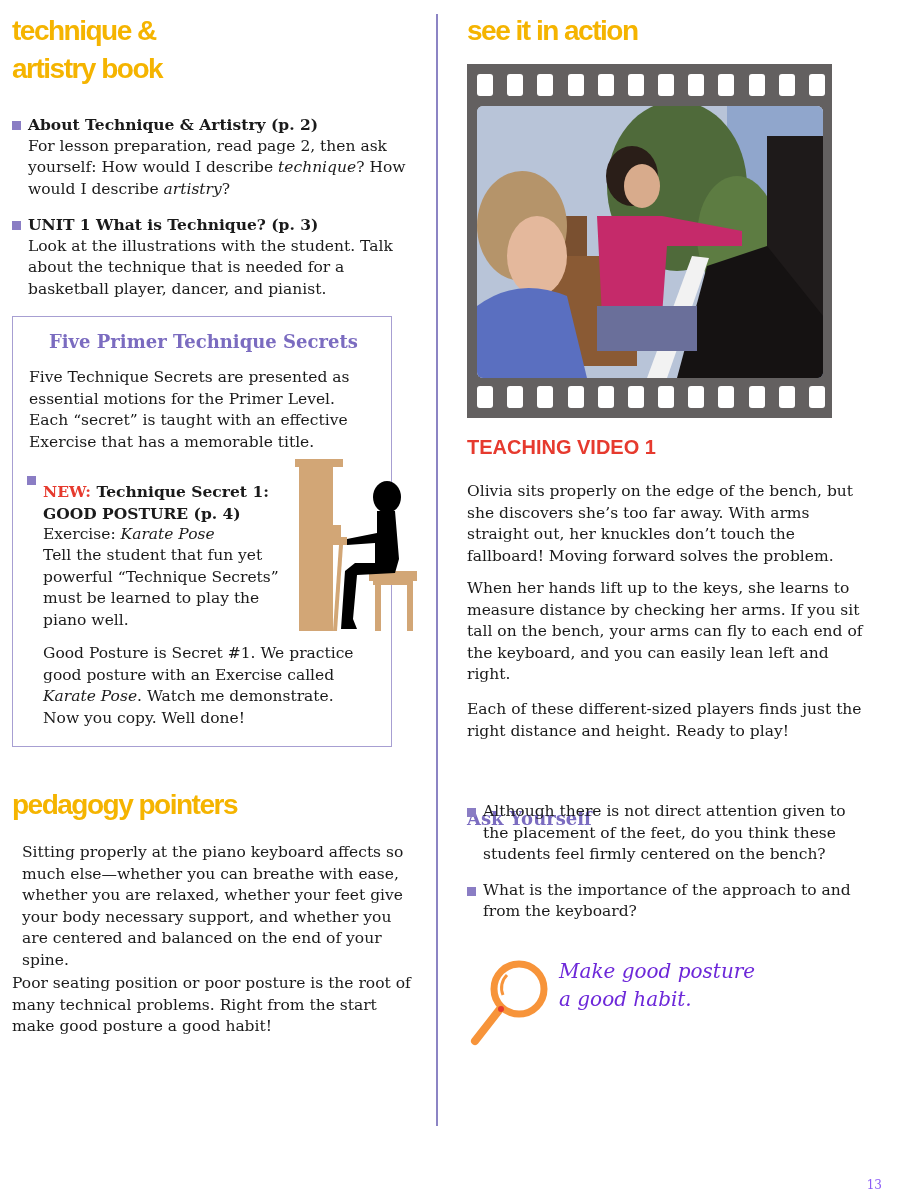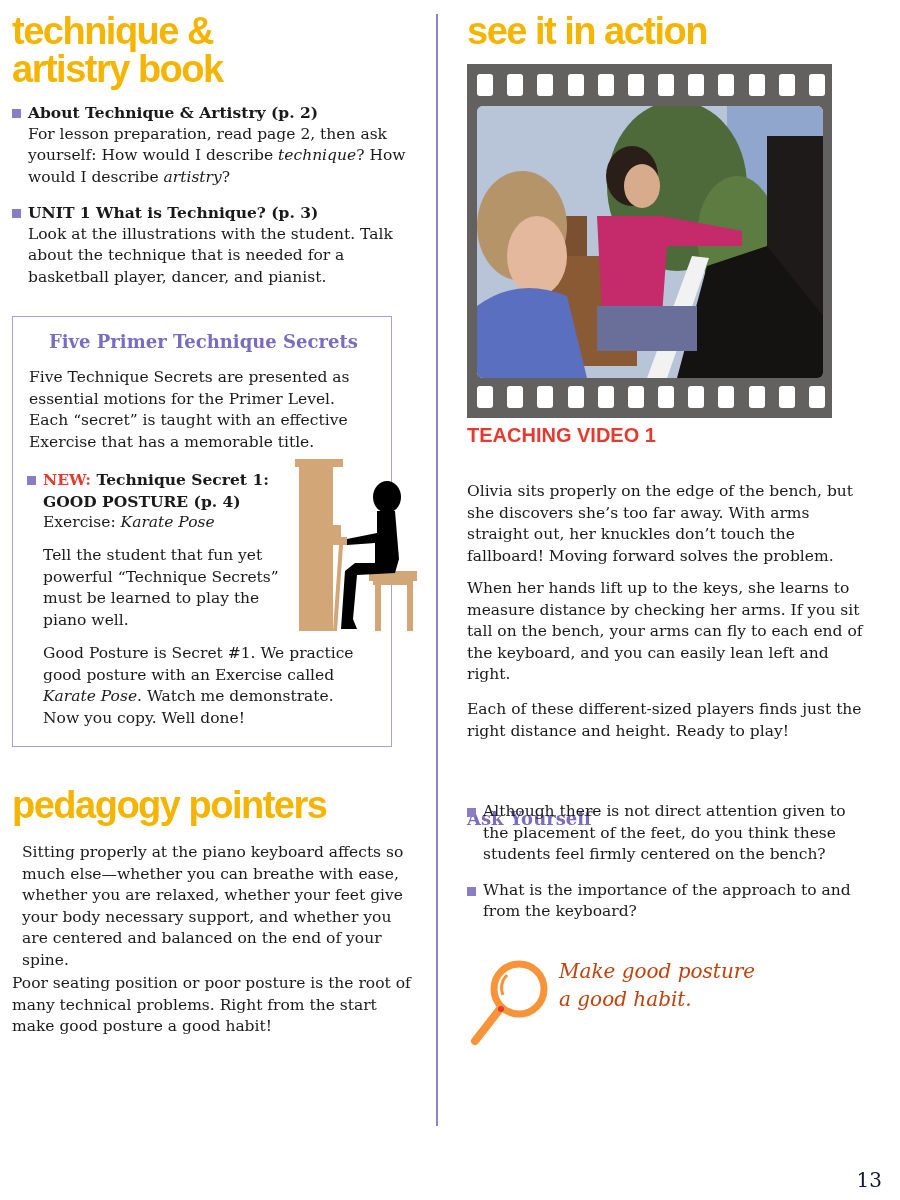--- a/index.html
+++ b/index.html
@@ -1,54 +1,54 @@
 <!DOCTYPE html>
 <html><head>
 <meta charset="utf-8">
 <style>
   html, body { margin:0; padding:0; background:#ffffff; }
   body { width:900px; height:1200px; position:relative; overflow:hidden; font-family:"DejaVu Serif", serif; color:#1a1a1a; }
   .col-left { position:absolute; left:12px; top:0; width:405px; }
   .col-right { position:absolute; left:467px; top:0; width:420px; }
   .divider { position:absolute; left:436px; top:14px; width:2px; height:1112px; background:#8c84c4; }
-  .sec-title { font-family:"Liberation Sans", sans-serif; font-weight:bold; color:#f5b400; letter-spacing:-1.5px; line-height:38px; font-size:38px; margin:0; }
+  .sec-title { font-family:"Liberation Sans", sans-serif; font-weight:bold; color:#f5b400; letter-spacing:-1.5px; line-height:38px; font-size:28px; margin:0; }
   .t1 { position:absolute; top:12px; left:0; }
   .body-text { font-size:15.5px; line-height:21.5px; }
   .bullet { position:relative; padding-left:16px; }
   .bullet .sq { position:absolute; left:0; top:7px; width:9px; height:9px; background:#8a7dc4; }
-  .bold { font-weight:bold; }
+  .bold { font-weight:bold;margin-top:12px; }
   .it { font-style:italic; }
   .list1 { position:absolute; top:102px; left:0; width:400px; }
   .list1 .bullet { margin-bottom:14px; }
   .box { position:absolute; left:0; top:316px; width:380px; height:431px; border:1.5px solid #a79fd2; box-sizing:border-box; }
   .box-title { position:absolute; left:16px; top:14px; font-weight:bold; color:#7b6cc0; font-size:18px;margin-left:20px; }
   .box-intro { position:absolute; left:16px; top:50px; width:340px; }
   .box-bullet { position:absolute; left:14px; top:152px; width:260px; }
   .box-bullet .red { color:#e63a2e; font-weight:bold; }
   .box-p1 { position:absolute; left:30px; top:228px; width:240px; }
   .box-p2 { position:absolute; left:30px; top:326px; width:320px; }
   .illus { position:absolute; left:282px; top:142px; width:128px; height:172px; }
   .t2 { position:absolute; top:786px; left:0; }
   .ped1 { position:absolute; top:832px; left:0; width:400px; }
   .ped2 { position:absolute; top:973px; left:0; width:400px; }
   .r-title { position:absolute; top:12px; left:0; }
   .film { position:absolute; top:64px; left:0; width:365px; height:354px; background:#636060; }
   .holes { position:absolute; left:10px; width:348px; height:22px; display:flex; justify-content:space-between; }
   .holes span { display:block; width:16px; height:22px; background:#fff; border-radius:3px; }
   .photo { position:absolute; left:10px; top:42px; width:346px; height:272px; border-radius:6px; overflow:hidden; background:linear-gradient(180deg,#c9d2de 0%,#b2c0d6 40%,#8f9fbd 100%); }
-  .tv { position:absolute; top:424px; left:0; font-family:"Liberation Sans", sans-serif; font-weight:bold; font-size:20px; color:#e63a2e; }
+  .tv { position:absolute; top:436px; left:0; font-family:"Liberation Sans", sans-serif; font-weight:bold; font-size:20px; color:#e63a2e; }
   .tv-p1 { position:absolute; top:481px; left:0; width:400px; }
   .tv-p2 { position:absolute; top:578px; left:0; width:400px; }
   .tv-p3 { position:absolute; top:699px; left:0; width:400px; }
   .ask { position:absolute; top:808px; left:0; color:#7b6cc0; font-weight:bold; font-size:18px; }
   .ask-list { position:absolute; top:801px; left:0; width:400px; }
   .ask-list .bullet { margin-bottom:14px; }
   .habit { position:absolute; top:957px; left:0; width:300px; height:95px; }
-  .habit-text { position:absolute; left:92px; top:0; font-style:italic; color:#c2410c; font-size:20px; line-height:28px; font-family:"DejaVu Serif", serif; }
-  .pagenum { position:absolute; right:18px; bottom:8px; font-size:20px; color:#0f172a; }
+  .habit-text { position:absolute; left:92px; top:0; font-style:italic; color:#6d28d9; font-size:20px; line-height:28px; font-family:"DejaVu Serif", serif; }
+  .pagenum { position:absolute; right:18px; bottom:8px; font-size:12px; color:#8b5cf6; }
 </style>
 </head>
 <body>
 
 <div class="divider"></div>
 
 <div class="col-left">
   <h1 class="sec-title t1">
     <span>technique &amp;</span><br>
     <span>artistry book</span>

